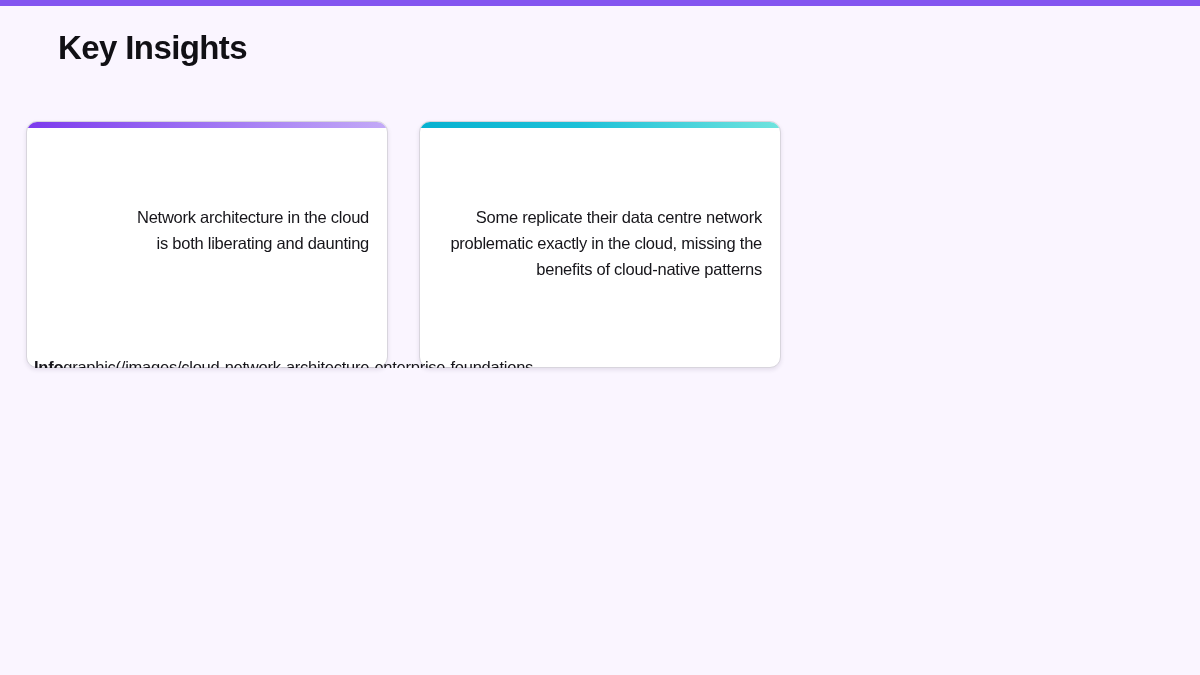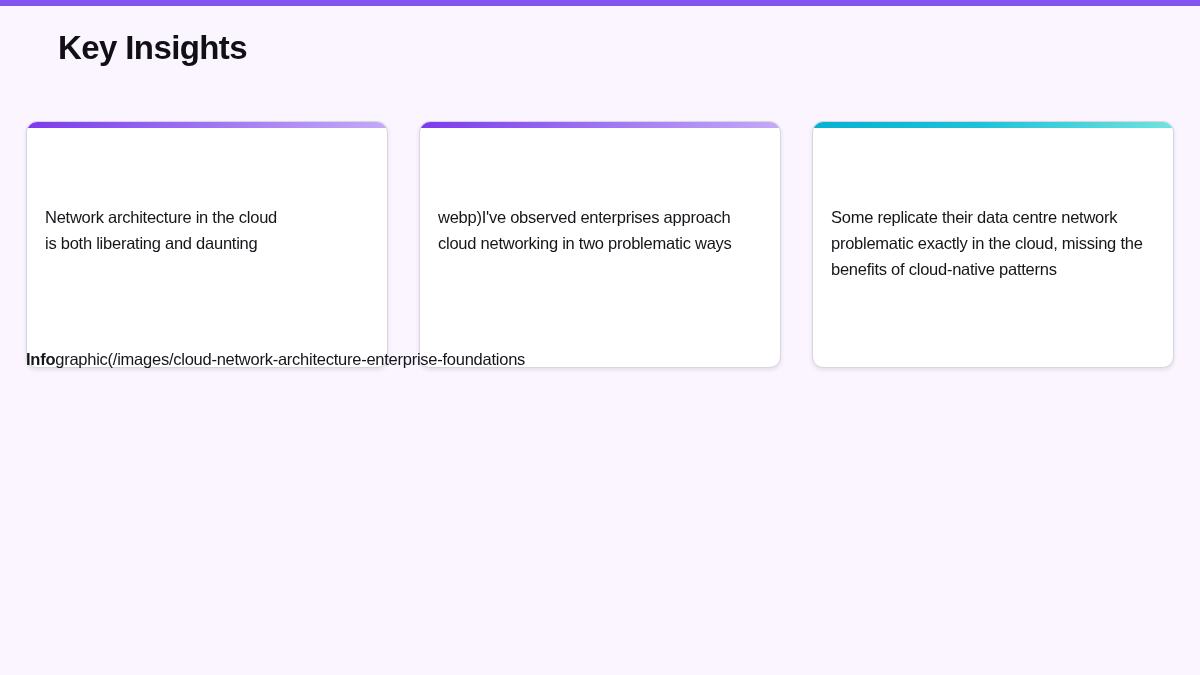--- a/index.html
+++ b/index.html
@@ -110,41 +110,41 @@
     padding: 76px 18px 0 18px;
     box-sizing: border-box;
   }
 
   .card-text {
     margin: 0;
     font-size: 16.5px;
     line-height: 26px;
     letter-spacing: -0.25px;
     color: #16151a;
-    text-align: left;
+    text-align: right;
     white-space: pre-line;
   }
 
   
   .bleed-layer {
     position: absolute;
     top: 121px;
     left: 26px;
     width: 755px;
     height: 247px;
     overflow: hidden;
     pointer-events: none;
   }
 
   .bleed-text {
     position: absolute;
     top: 225px;
     left: 0;
     width: 362px;
-    margin: 0;
+    margin: 8px;
     font-size: 16.5px;
     line-height: 26px;
     letter-spacing: -0.25px;
     color: #16151a;
     text-align: center;
     white-space: nowrap;
   }
 
   .bleed-text .bleed-strong {
     font-weight: 700;
@@ -165,26 +165,20 @@
 
     <div class="card">
       <div class="card-accent accent-purple"></div>
       <div class="card-body">
         <p class="card-text">Network architecture in the cloud
 is both liberating and daunting</p>
       </div>
     </div>
 
 
-    <div class="card">
-      <div class="card-accent accent-purple"></div>
-      <div class="card-body">
-        <p class="card-text">webp)I've observed enterprises approach cloud networking in two problematic ways</p>
-      </div>
-    </div>
 
     <div class="card">
       <div class="card-accent accent-teal"></div>
       <div class="card-body">
         <p class="card-text">Some replicate their data centre network problematic exactly in the cloud, missing the benefits of cloud-native patterns</p>
       </div>
     </div>
 
 
   </div>

